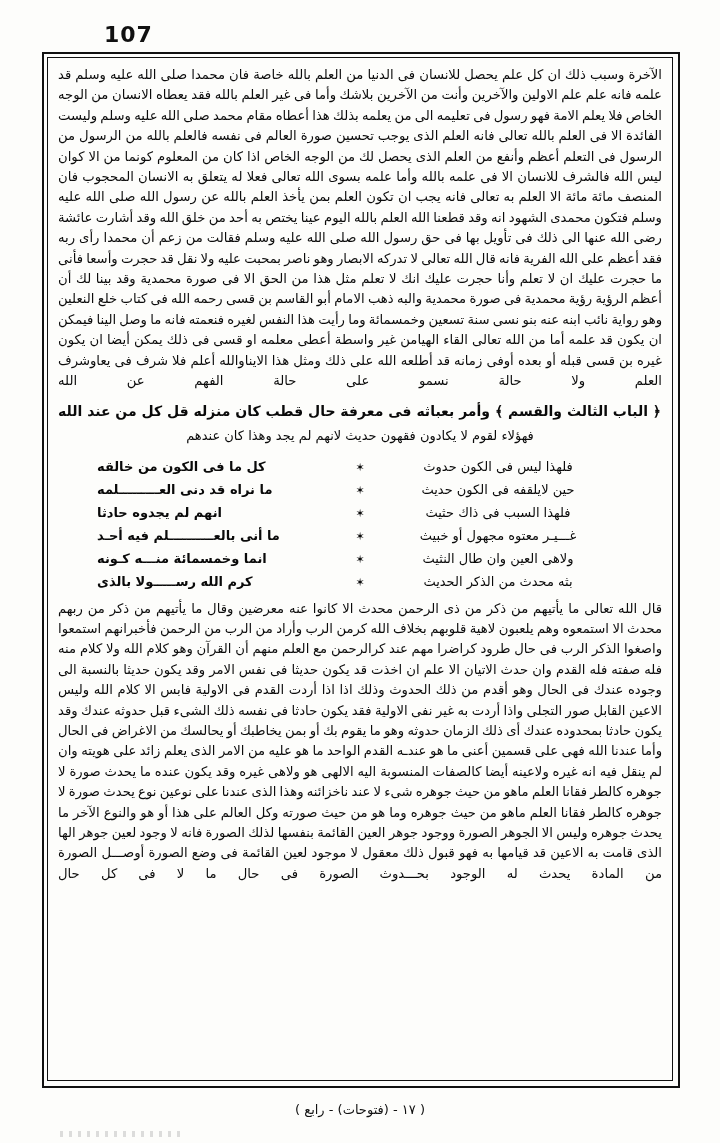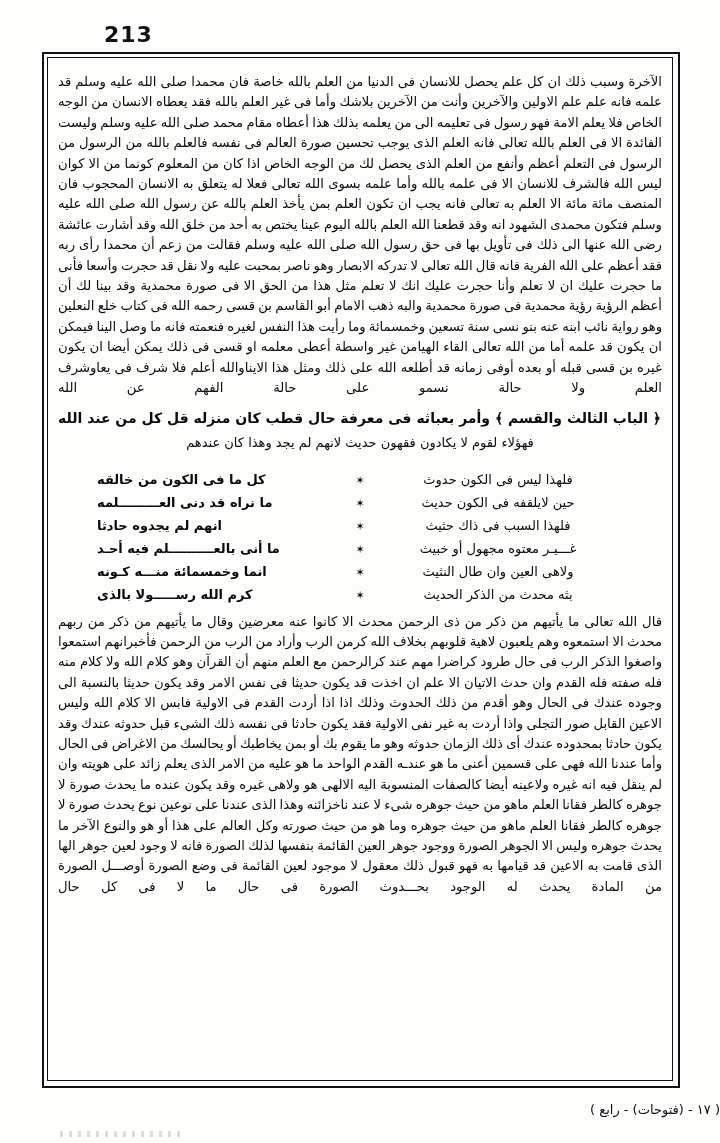--- a/index.html
+++ b/index.html
@@ -47,21 +47,21 @@
     font-size: 22px;
     font-weight: bold;
     letter-spacing: 1px;
     color: #111;
     font-family: "DejaVu Sans", sans-serif;
   }
 
   .content {
     position: absolute;
     left: 58px;
-    top: 70px;
+    top: 63px;
     width: 604px;
     height: 1004px;
     direction: rtl;
     text-align: justify;
   }
 
   .para {
     font-size: 13.2px;
     line-height: 20.4px;
     letter-spacing: 0px;
@@ -82,21 +82,21 @@
     font-size: 14px;
     font-weight: bold;
     margin: 8px 0 4px 0;
     line-height: 22px;
   }
 
   .verse-intro {
     text-align: center;
     font-size: 13px;
     line-height: 20px;
-    margin: 0 0 16px 0;
+    margin: 0 0 10px 0;
   }
 
   .poem {
     margin: 2px 0 6px 0;
     padding: 0;
     list-style: none;
   }
   .poem-line {
     display: flex;
     flex-direction: row;
@@ -118,21 +118,21 @@
     width: 26px;
     text-align: center;
     font-size: 11px;
   }
 
   .footer {
     position: absolute;
     bottom: 26px;
     left: 0;
     width: 720px;
-    text-align: right;
+    text-align: center;
     font-size: 13px;
     color: #111;
     letter-spacing: 1px;
   }
 
   .smudge {
     position: absolute;
     bottom: 6px;
     left: 60px;
     width: 120px;
@@ -142,21 +142,21 @@
   }
 </style>
 </head>
 <body>
 
 <div class="page">
 
   <div class="frame-outer"></div>
   <div class="frame-inner"></div>
 
-  <div class="page-number">213</div>
+  <div class="page-number">107</div>
 
   <div class="content">
 
     <p class="para first">الآخرة وسبب ذلك ان كل علم يحصل للانسان فى الدنيا من العلم بالله خاصة فان محمدا صلى الله عليه وسلم قد علمه فانه علم علم الاولين والآخرين وأنت من الآخرين بلاشك وأما فى غير العلم بالله فقد يعطاه الانسان من الوجه الخاص فلا يعلم الامة فهو رسول فى تعليمه الى من يعلمه بذلك هذا أعطاه مقام محمد صلى الله عليه وسلم وليست الفائدة الا فى العلم بالله تعالى فانه العلم الذى يوجب تحسين صورة العالم فى نفسه فالعلم بالله من الرسول من الرسول فى التعلم أعظم وأنفع من العلم الذى يحصل لك من الوجه الخاص اذا كان من المعلوم كونما من الا كوان ليس الله فالشرف للانسان الا فى علمه بالله وأما علمه بسوى الله تعالى فعلا له يتعلق به الانسان المحجوب فان المنصف مائة مائة الا العلم به تعالى فانه يجب ان تكون العلم بمن يأخذ العلم بالله عن رسول الله صلى الله عليه وسلم فتكون محمدى الشهود انه وقد قطعنا الله العلم بالله اليوم عينا يختص به أحد من خلق الله وقد أشارت عائشة رضى الله عنها الى ذلك فى تأويل بها فى حق رسول الله صلى الله عليه وسلم فقالت من زعم أن محمدا رأى ربه فقد أعظم على الله الفرية فانه قال الله تعالى لا تدركه الابصار وهو ناصر بمحبت عليه ولا نقل قد حجرت وأسعا فأنى ما حجرت عليك ان لا تعلم وأنا حجرت عليك انك لا تعلم مثل هذا من الحق الا فى صورة محمدية وقد بينا لك أن أعظم الرؤية رؤية محمدية فى صورة محمدية والبه ذهب الامام أبو القاسم بن قسى رحمه الله فى كتاب خلع النعلين وهو رواية نائب ابنه عنه بنو نسى سنة تسعين وخمسمائة وما رأيت هذا النفس لغيره فنعمته فانه ما وصل الينا فيمكن ان يكون قد علمه أما من الله تعالى القاء الهيامن غير واسطة أعطى معلمه او قسى فى ذلك يمكن أيضا ان يكون غيره بن قسى قبله أو بعده أوفى زمانه قد أطلعه الله على ذلك ومثل هذا الايناوالله أعلم فلا شرف فى يعاوشرف العلم ولا حالة نسمو على حالة الفهم عن الله</p>
 
     <div class="heading">﴿ الباب الثالث والقسم ﴾ وأمر بعباثه فى معرفة حال قطب كان منزله قل كل من عند الله</div>
 
     <div class="verse-intro">فهؤلاء لقوم لا يكادون فقهون حديث لانهم لم يجد وهذا كان عندهم</div>
 
     <div class="poem">

